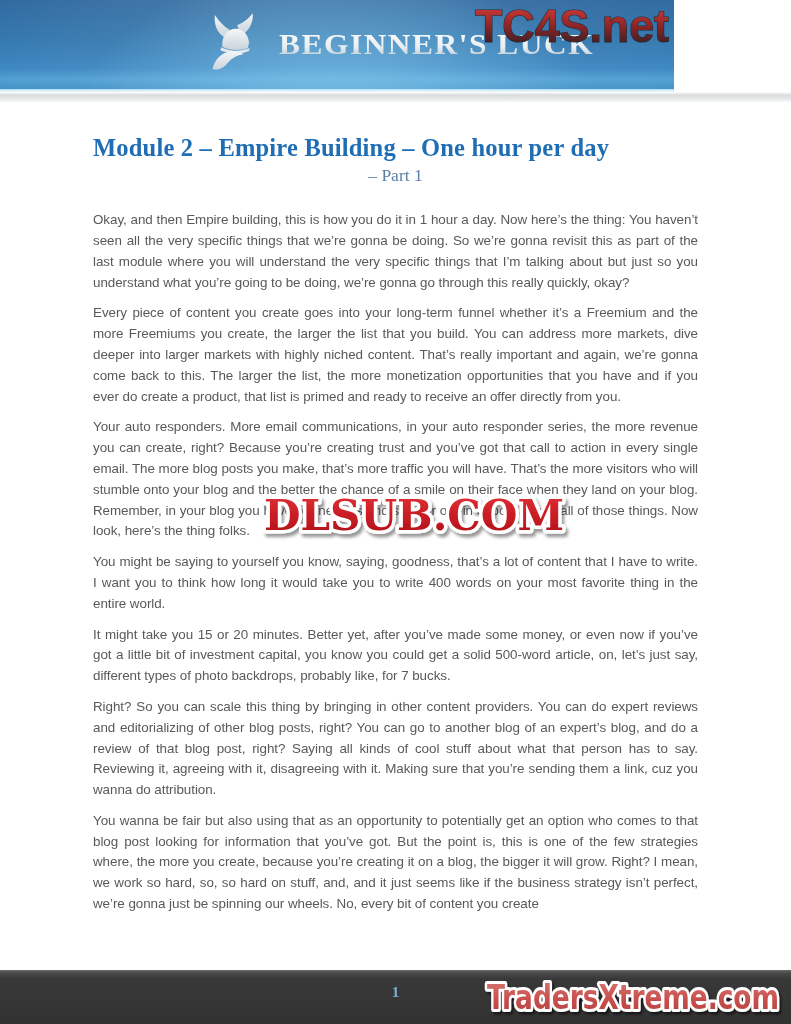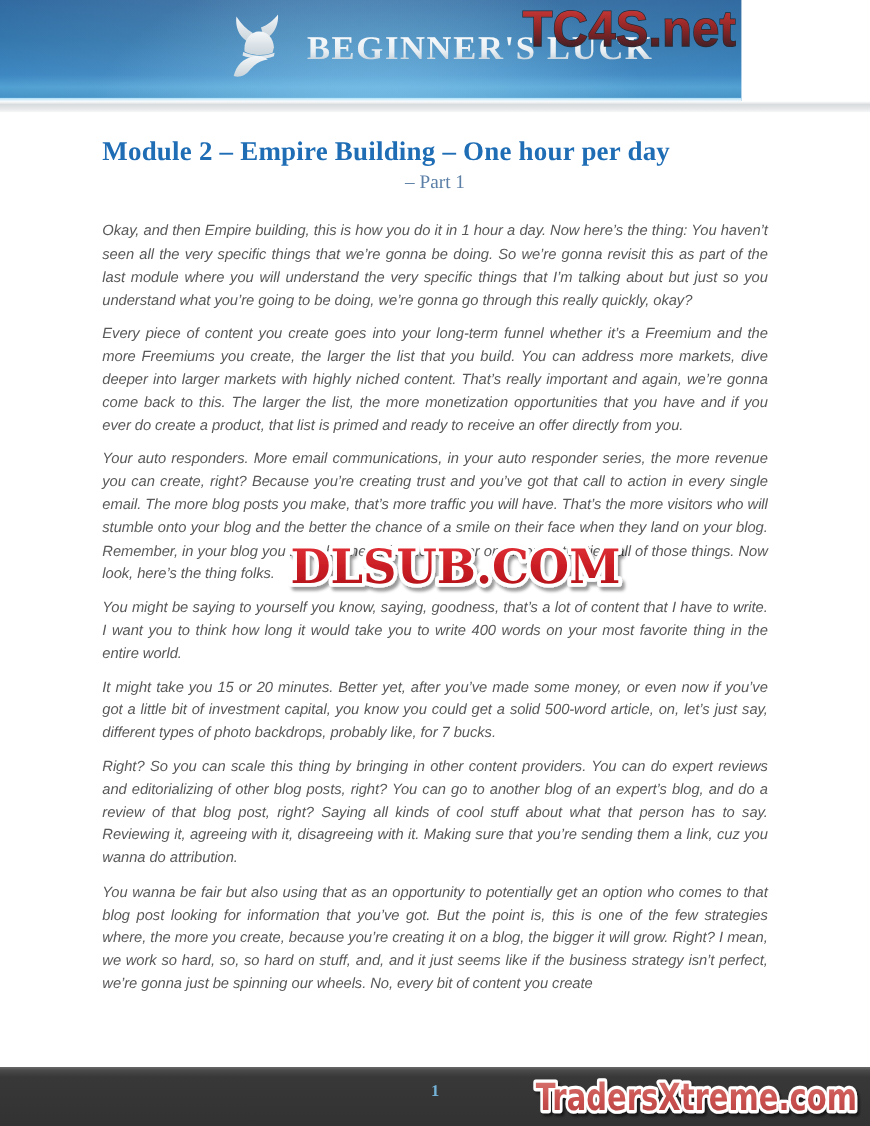--- a/index.html
+++ b/index.html
@@ -49,41 +49,41 @@
   .separator {
     position: absolute;
     top: 92px; left: 0;
     width: 791px; height: 10px;
     background: linear-gradient(180deg, #ffffff 0%, #d9dcde 30%, #e6e8e9 70%, #f7f8f8 100%);
   }
 
   
   .content {
     position: absolute;
-    top: 102px; left: 93px;
+    top: 112px; left: 93px;
     width: 605px;
   }
   .doc-title {
     margin: 22px 0 0 0;
     font-family: "Liberation Serif", serif;
     font-weight: 700;
     font-size: 24.5px;
     line-height: 1.15;
     color: #1f6db5;
     letter-spacing: 0.2px;
   }
   .doc-subtitle {
     margin: 3px 0 0 0;
     font-family: "Liberation Serif", serif;
     font-weight: 400;
     font-size: 17.5px;
     color: #5b7fa6;
     text-align: center;
   }
-  .body-text { margin-top: 24px; font-style: italic; }
+  .body-text { margin-top: 24px; }
   .body-text p {
     margin: 0 0 10px 0;
     font-size: 13.4px;
     line-height: 20.8px;
     color: #595959;
     text-align: justify;
     letter-spacing: -0.05px;
   }
 
   

